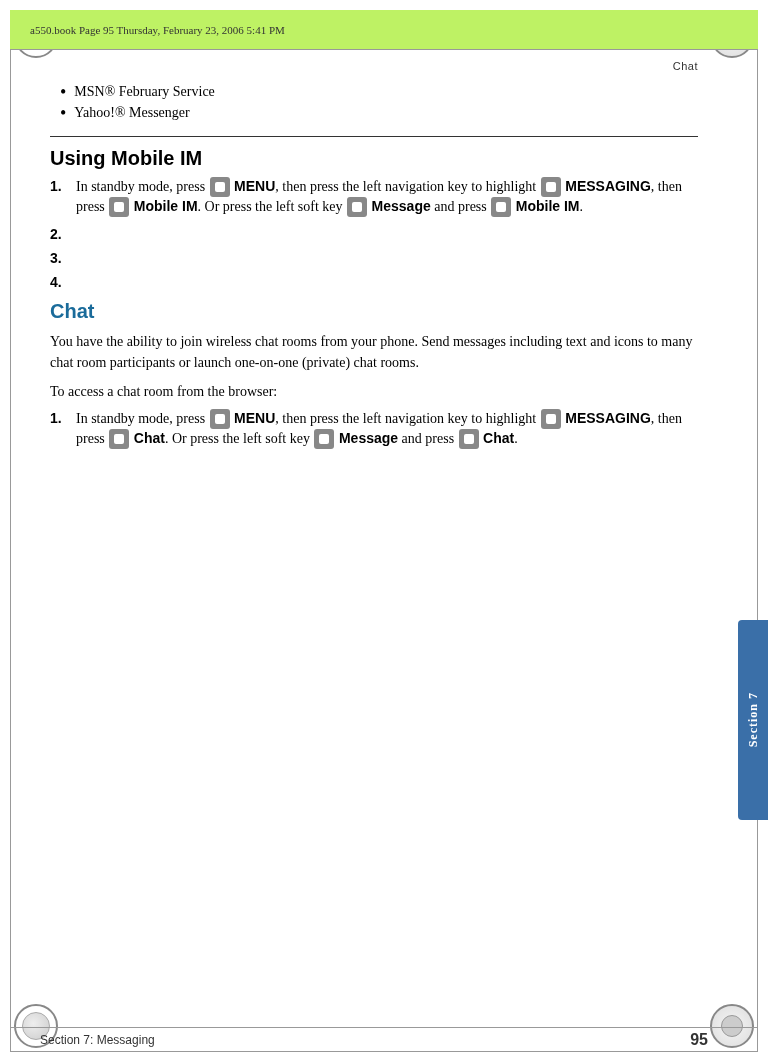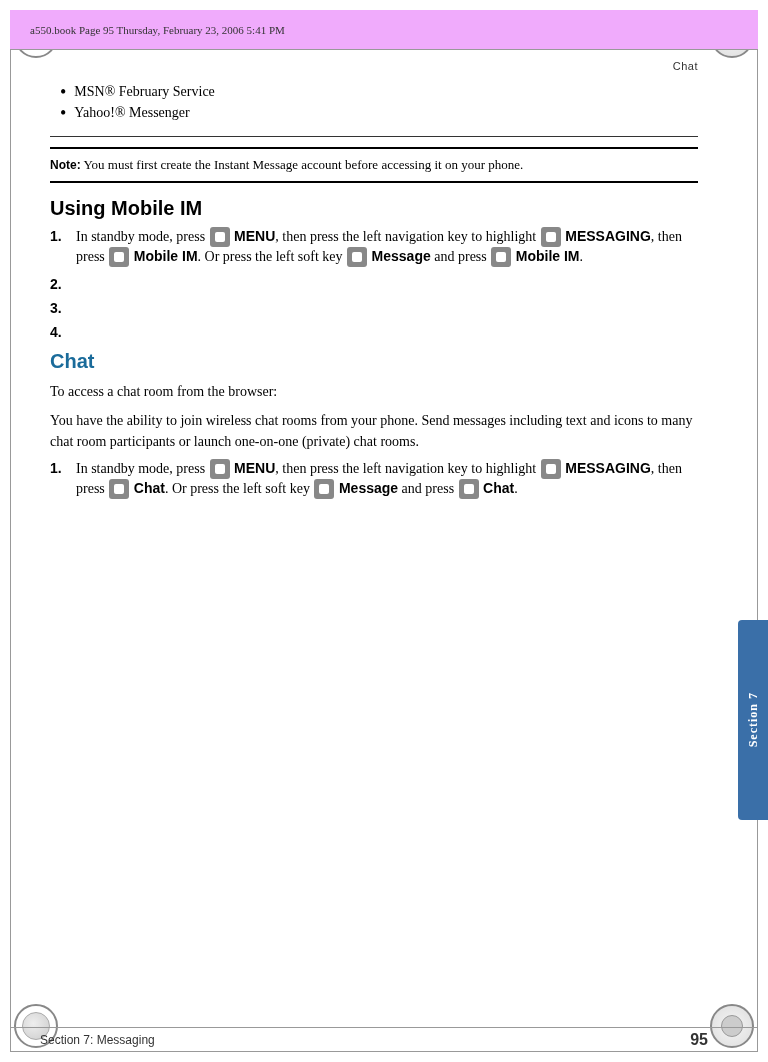--- a/index.html
+++ b/index.html
@@ -31,21 +31,21 @@
       top: 10px;
       left: 10px;
       right: 10px;
       height: 40px;
       border-bottom: 1px solid #999;
       display: flex;
       align-items: center;
       padding: 0 20px;
       font-size: 11px;
       color: #333;
-      background: #f0abfc;
+      background: #bef264;
     }
 
     .header-text {
       font-size: 11px;
       color: #333;
     }
     .circle-outer {
       width: 44px;
       height: 44px;
       border-radius: 50%;
@@ -329,23 +329,20 @@
       <span>MSN® February Service</span>
     </li>
     <li>
       <span class="bullet-dot">•</span>
       <span>Yahoo!® Messenger</span>
     </li>
   </ul>
 
   <hr class="hr">
 
-  <div class="note-box">
-    <span class="note-label">Note:</span><span> You must first create the Instant Message account before accessing it on your phone.</span>
-  </div>
 
   <div class="section-heading">Using Mobile IM</div>
 
   <ol class="numbered-list">
     <li>
       <span class="list-num">1.</span>
       <span>
         In standby mode, press <span class="menu-icon">
             <svg viewBox="0 0 14 14">
               <rect x="2" y="2" width="10" height="10" rx="2"></rect>
@@ -375,22 +372,22 @@
     <li>
       <span class="list-num">3.</span>
     </li>
     <li>
       <span class="list-num">4.</span>
     </li>
   </ol>
 
   <div class="chat-heading">Chat</div>
 
+  <p class="para">You have the ability to join wireless chat rooms from your phone. Send messages including text and icons to many chat room participants or launch one-on-one (private) chat rooms.</p>
   <p class="para">To access a chat room from the browser:</p>
-  <p class="para">You have the ability to join wireless chat rooms from your phone. Send messages including text and icons to many chat room participants or launch one-on-one (private) chat rooms.</p>
 
   <ol class="numbered-list">
     <li>
       <span class="list-num">1.</span>
       <span>
         In standby mode, press <span class="menu-icon">
             <svg viewBox="0 0 14 14">
               <rect x="2" y="2" width="10" height="10" rx="2"></rect>
             </svg>
           </span> <span class="kw">MENU</span>, then press the left navigation key to highlight <span class="menu-icon">

